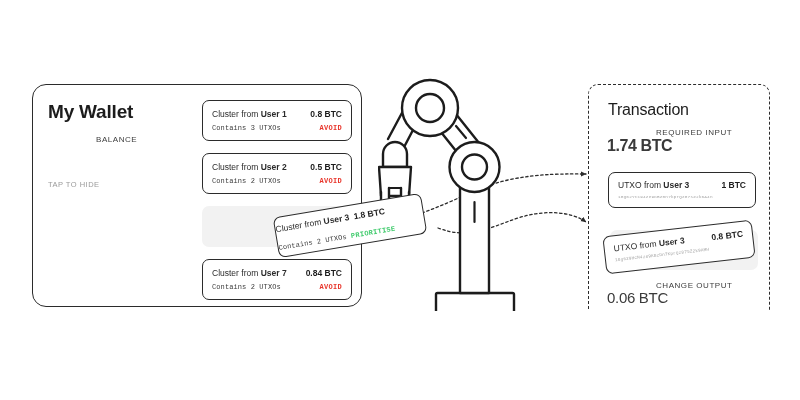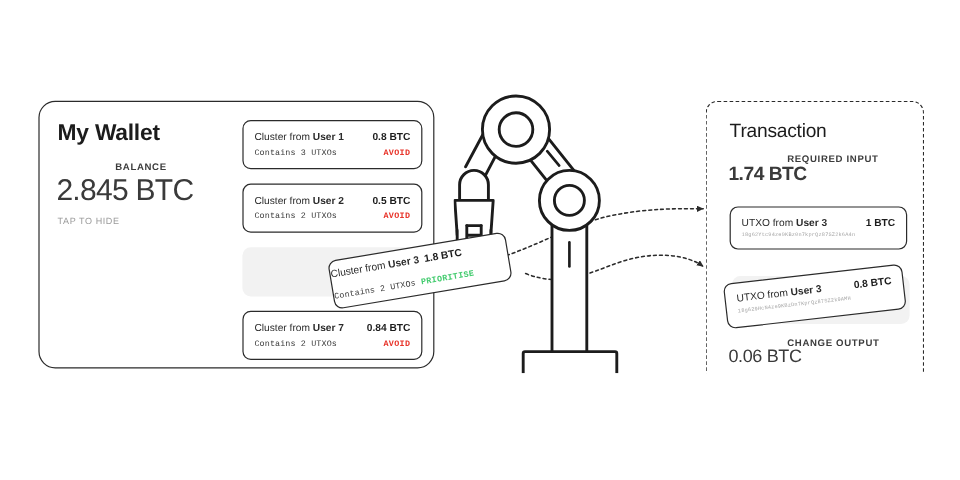--- a/index.html
+++ b/index.html
@@ -36,21 +36,21 @@
     position: absolute;
     left: 48px;
     top: 101px;
     font-size: 19px;
     font-weight: 700;
     color: #1c1c1c;
     letter-spacing: -0.2px;
   }
   .micro-label {
     font-size: 8px;
-    font-weight: 700;
+    font-weight: 400;
     letter-spacing: 0.55px;
     color: #3c3c3c;
     text-transform: uppercase;
     padding-left: 48px;
   }
   #balance-label {
     position: absolute;
     left: 48px;
     top: 135px;
   }
@@ -286,21 +286,20 @@
 <body>
 
 <div id="stage">
 
   <div id="wallet-panel"></div>
 
   <div id="wallet-title">My Wallet</div>
 
   <div id="balance-label" class="micro-label">BALANCE</div>
 
-  <div id="balance-value">2.845 BTC</div>
 
   <div id="tap-to-hide">TAP TO HIDE</div>
 
   <div class="cluster-card" style="top:100px;padding-left:44px;">
     <div class="row row-top">
       <span class="cl-name"><span>Cluster from </span><b>User 1</b></span>
       <span class="cl-amt">0.8 BTC</span>
     </div>
     <div class="row row-bot">
       <span class="cl-sub">Contains 3 UTXOs</span>

